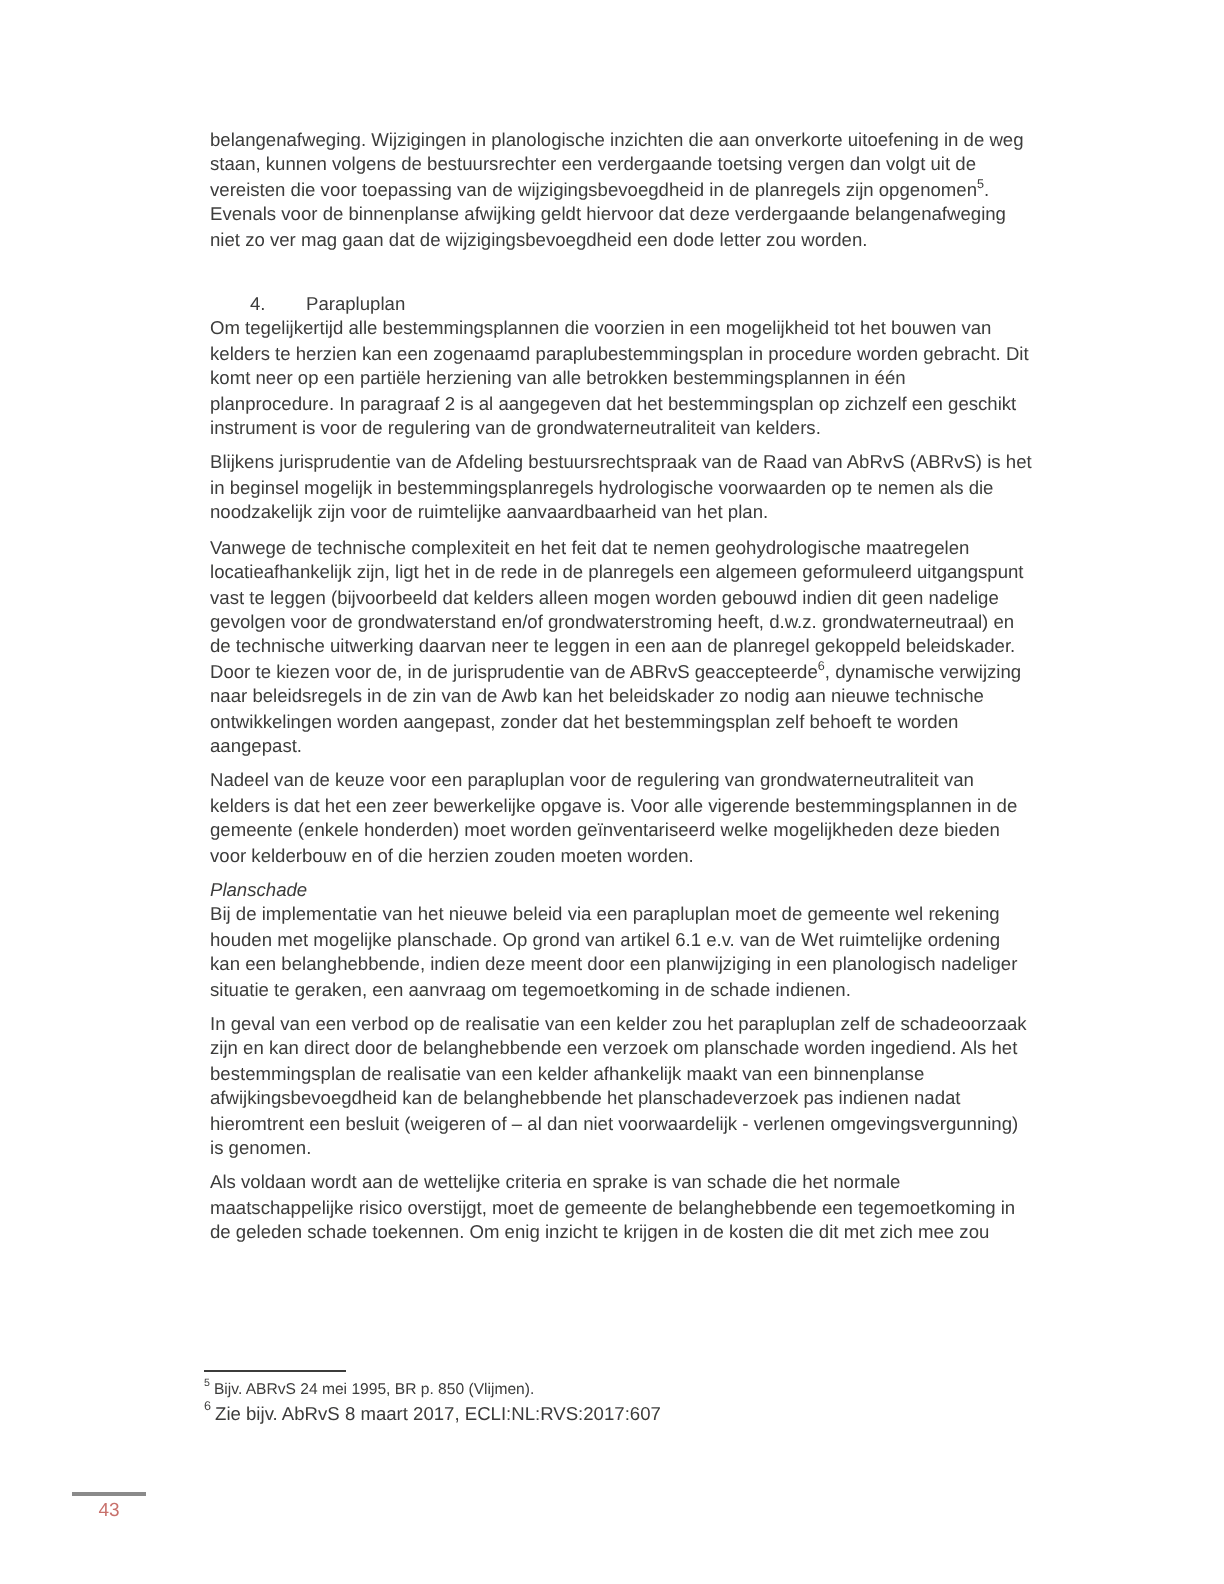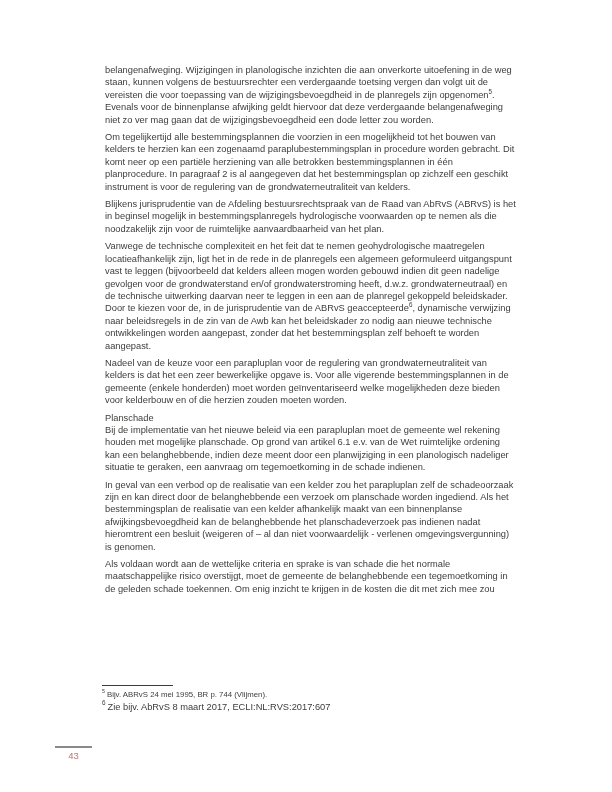--- a/index.html
+++ b/index.html
@@ -24,39 +24,39 @@
     text-align: left;
   }
   .para { margin-bottom: 5px; }
   .heading4 { margin-top: 20px; margin-bottom: 0; padding-left: 20px; }
   .h-num { display: inline-block; width: 28px; }
   .sup {
     font-size: 6.3px;
     vertical-align: super;
     line-height: 0;
   }
-  .subhead-italic { display: block; }
+  .subhead-italic { font-style: italic; display: block; }
   .footnotes {
     position: absolute;
     left: 102px; top: 685px;
     width: 411px;
     color: #3c3c3b;
   }
   .fn-rule {
     width: 71px; height: 0;
     border-top: 1.2px solid #3c3c3b;
     margin-bottom: 4px;
   }
   .fn { white-space: nowrap; }
   .fn-small { font-size: 7.8px; line-height: 10.5px; }
   .fn-large { font-size: 9.3px; line-height: 12px; }
   .fn-sup { font-size: 0.68em; vertical-align: super; line-height: 0; margin-right: 2px; }
   .footer {
     position: absolute;
-    left: 55px; top: 746px;
+    left: 36px; top: 746px;
     width: 37px;
     text-align: center;
   }
   .footer-rule {
     width: 37px; height: 2px;
     background: #8a8a8a;
   }
   .page-number {
     margin-top: 2px;
     color: #c8716c;
@@ -66,40 +66,41 @@
 </style>
 </head>
 <body>
 
 <div class="page">
 
   <div class="body-text">
 
     <p class="para"><span>belangenafweging. Wijzigingen in planologische inzichten die aan onverkorte uitoefening in de weg staan, kunnen volgens de bestuursrechter een verdergaande toetsing vergen dan volgt uit de vereisten die voor toepassing van de wijzigingsbevoegdheid in de planregels zijn opgenomen</span><span class="sup">5</span><span>. Evenals voor de binnenplanse afwijking geldt hiervoor dat deze verdergaande belangenafweging niet zo ver mag gaan dat de wijzigingsbevoegdheid een dode letter zou worden.</span></p>
 
+    <p class="para heading4"><span class="h-num">4.</span><span>Parapluplan</span></p>
 
     <p class="para">Om tegelijkertijd alle bestemmingsplannen die voorzien in een mogelijkheid tot het bouwen van kelders te herzien kan een zogenaamd paraplubestemmingsplan in procedure worden gebracht. Dit komt neer op een partiële herziening van alle betrokken bestemmingsplannen in één planprocedure. In paragraaf 2 is al aangegeven dat het bestemmingsplan op zichzelf een geschikt instrument is voor de regulering van de grondwaterneutraliteit van kelders.</p>
 
     <p class="para">Blijkens jurisprudentie van de Afdeling bestuursrechtspraak van de Raad van AbRvS (ABRvS) is het in beginsel mogelijk in bestemmingsplanregels hydrologische voorwaarden op te nemen als die noodzakelijk zijn voor de ruimtelijke aanvaardbaarheid van het plan.</p>
 
     <p class="para"><span>Vanwege de technische complexiteit en het feit dat te nemen geohydrologische maatregelen locatieafhankelijk zijn, ligt het in de rede in de planregels een algemeen geformuleerd uitgangspunt vast te leggen (bijvoorbeeld dat kelders alleen mogen worden gebouwd indien dit geen nadelige gevolgen voor de grondwaterstand en/of grondwaterstroming heeft, d.w.z. grondwaterneutraal) en de technische uitwerking daarvan neer te leggen in een aan de planregel gekoppeld beleidskader. Door te kiezen voor de, in de jurisprudentie van de ABRvS geaccepteerde</span><span class="sup">6</span><span>, dynamische verwijzing naar beleidsregels in de zin van de Awb kan het beleidskader zo nodig aan nieuwe technische ontwikkelingen worden aangepast, zonder dat het bestemmingsplan zelf behoeft te worden aangepast.</span></p>
 
     <p class="para">Nadeel van de keuze voor een parapluplan voor de regulering van grondwaterneutraliteit van kelders is dat het een zeer bewerkelijke opgave is. Voor alle vigerende bestemmingsplannen in de gemeente (enkele honderden) moet worden geïnventariseerd welke mogelijkheden deze bieden voor kelderbouw en of die herzien zouden moeten worden.</p>
 
     <p class="para"><span class="subhead-italic">Planschade</span><span>Bij de implementatie van het nieuwe beleid via een parapluplan moet de gemeente wel rekening houden met mogelijke planschade. Op grond van artikel 6.1 e.v. van de Wet ruimtelijke ordening kan een belanghebbende, indien deze meent door een planwijziging in een planologisch nadeliger situatie te geraken, een aanvraag om tegemoetkoming in de schade indienen.</span></p>
 
     <p class="para">In geval van een verbod op de realisatie van een kelder zou het parapluplan zelf de schadeoorzaak zijn en kan direct door de belanghebbende een verzoek om planschade worden ingediend. Als het bestemmingsplan de realisatie van een kelder afhankelijk maakt van een binnenplanse afwijkingsbevoegdheid kan de belanghebbende het planschadeverzoek pas indienen nadat hieromtrent een besluit (weigeren of – al dan niet voorwaardelijk - verlenen omgevingsvergunning) is genomen.</p>
 
     <p class="para">Als voldaan wordt aan de wettelijke criteria en sprake is van schade die het normale maatschappelijke risico overstijgt, moet de gemeente de belanghebbende een tegemoetkoming in de geleden schade toekennen. Om enig inzicht te krijgen in de kosten die dit met zich mee zou</p>
 
   </div>
 
   <div class="footnotes">
     <div class="fn-rule"></div>
-    <div class="fn fn-small"><span class="fn-sup">5</span><span>Bijv. ABRvS 24 mei 1995, BR p. 744 (Vlijmen).</span></div>
+    <div class="fn fn-small"><span class="fn-sup">5</span><span>Bijv. ABRvS 24 mei 1995, BR p. 850 (Vlijmen).</span></div>
     <div class="fn fn-large"><span class="fn-sup">6</span><span>Zie bijv. AbRvS 8 maart 2017, ECLI:NL:RVS:2017:607</span></div>
   </div>
 
   <div class="footer">
     <div class="footer-rule"></div>
     <div class="page-number">43</div>
   </div>
 
 </div>
 

